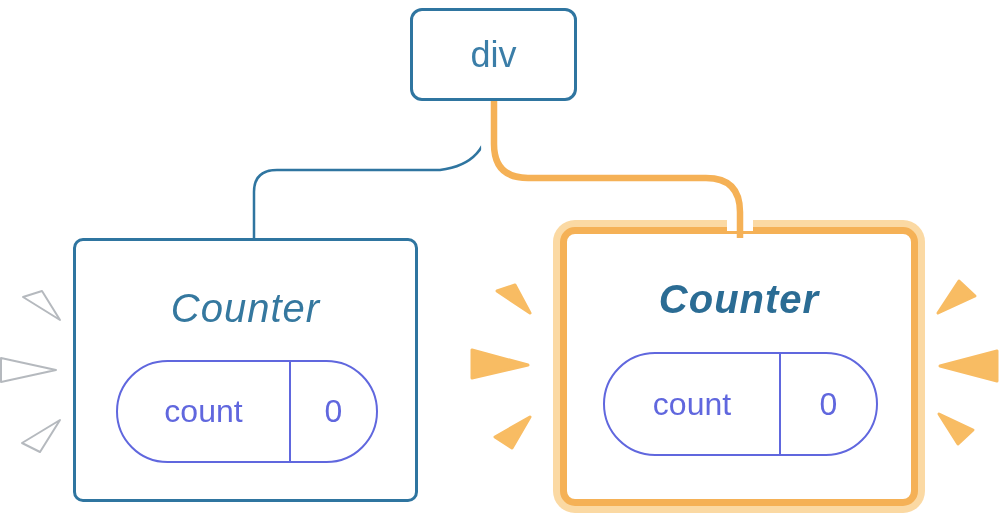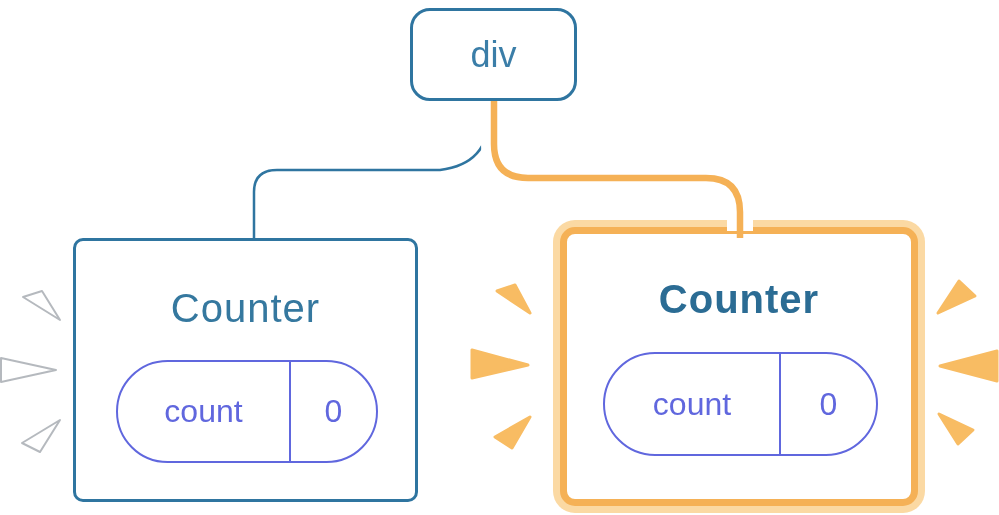--- a/index.html
+++ b/index.html
@@ -11,24 +11,24 @@
   body{background:var(--white);font-family:"Liberation Sans",sans-serif;}
   .canvas{position:relative;width:999px;height:515px;background:var(--white);overflow:hidden;}
   .overlay{position:absolute;left:0;top:0;width:999px;height:515px;pointer-events:none;z-index:5;}
   .edge-blue{fill:none;stroke:var(--blue);stroke-width:2.5px;}
   .edge-casing{fill:none;stroke:var(--white);stroke-width:26px;}
   .edge-orange{fill:none;stroke:var(--orange);stroke-width:6.5px;}
   .spark-white{fill:var(--white);stroke:var(--spark-outline);stroke-width:2px;stroke-linejoin:round;}
   .spark-orange{fill:var(--spark);stroke:var(--spark);stroke-width:3px;stroke-linejoin:round;}
   .node{position:absolute;background:var(--white);z-index:1;}
   .node-div{left:410px;top:8px;width:167px;height:93px;border:3px solid var(--blue);
-    border-radius:20px;display:flex;align-items:center;justify-content:center;
+    border-radius:12px;display:flex;align-items:center;justify-content:center;
     font-size:36px;color:var(--blue-text);}
   .node-counter-left{left:73px;top:238px;width:345px;height:264px;border:3px solid var(--blue);border-radius:10px;}
-  .counter-title{position:absolute;left:0;right:0;text-align:center;line-height:1;letter-spacing:1px;}
+  .counter-title{position:absolute;left:0;right:0;text-align:center;line-height:1;letter-spacing:1px;font-style:italic;}
   .node-counter-left .counter-title{top:47px;font-size:40px;color:var(--title-left);}
   .highlight-outer{left:553px;top:220px;width:372px;height:293px;background:var(--peach);
     border-radius:22px;padding:7px;z-index:1;position:absolute;}
   .highlight-inner{width:100%;height:100%;background:var(--white);border:7px solid var(--orange);
     border-radius:15px;position:relative;}
   .highlight-inner .counter-title{top:45px;font-size:40px;font-weight:bold;color:var(--title-bold);}
   .pill{position:absolute;border:2px solid var(--purple);border-radius:60px;display:flex;
     color:var(--purple);font-size:32px;background:var(--white);}
   .node-counter-left .pill{left:40px;top:119px;width:262px;height:103px;}
   .highlight-inner .pill{left:36px;top:118px;width:275px;height:104px;}

